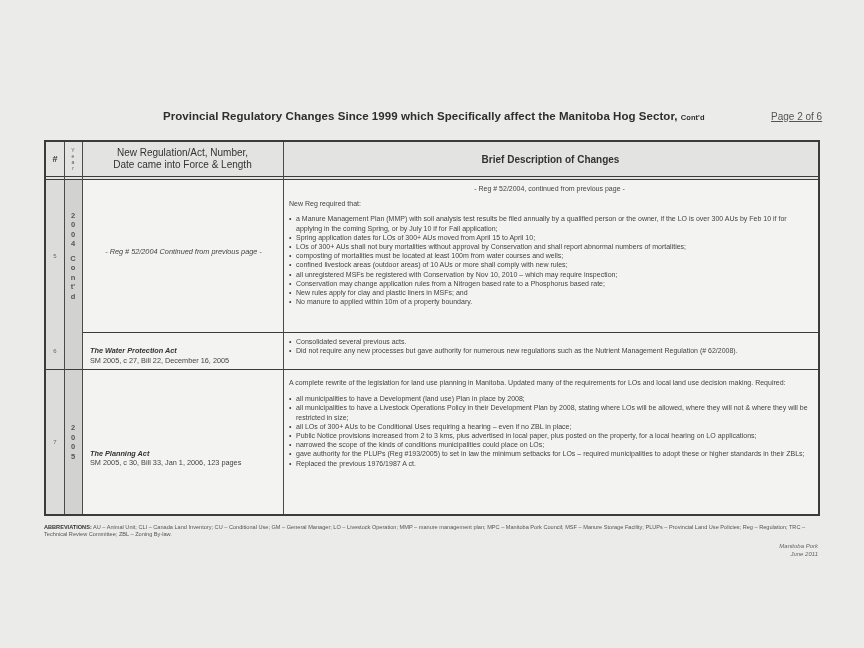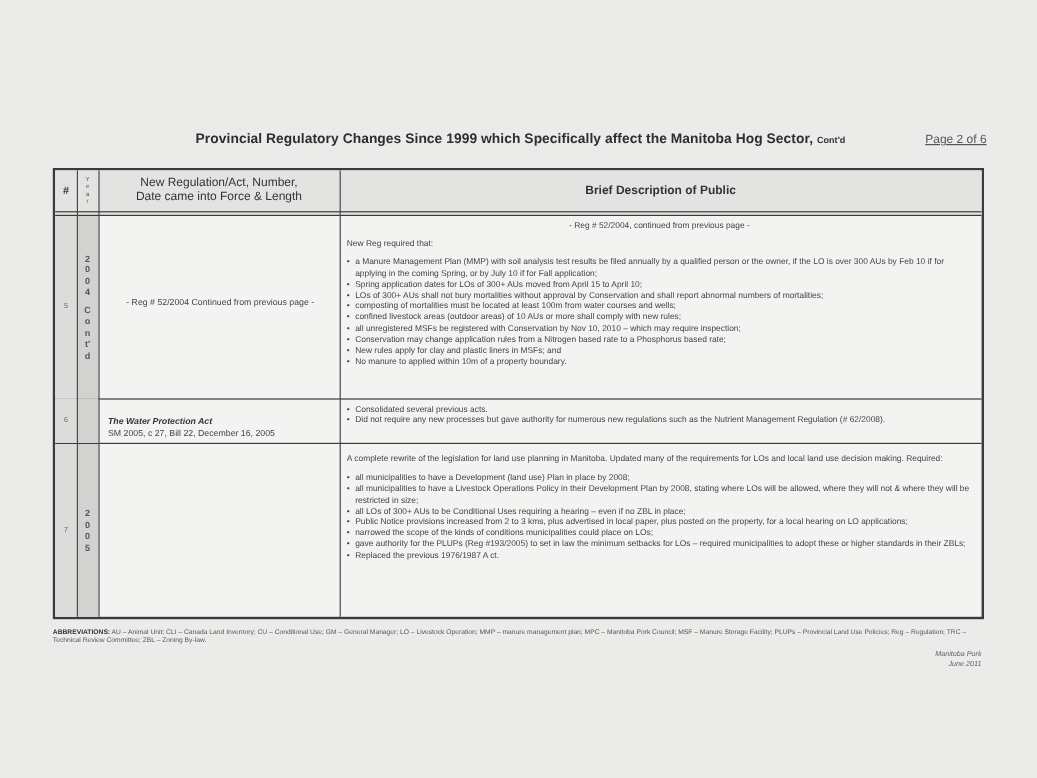--- a/index.html
+++ b/index.html
@@ -71,39 +71,39 @@
 <div class="tbl">
   <div class="hdr">
     <div class="hcell num">#</div>
     <div class="hcell year">
       <span>Y</span>
       <span>e</span>
       <span>a</span>
       <span>r</span>
     </div>
     <div class="hcell reg" style="padding:0 30px;box-sizing:border-box;">New Regulation/Act, Number, Date came into Force &amp; Length</div>
-    <div class="hcell desc">Brief Description of Public</div>
+    <div class="hcell desc">Brief Description of Changes</div>
   </div>
 
   <div class="row" style="top:38px;height:152px;">
     <div class="c-num">5</div>
     <div class="c-year">
       <span>2</span>
       <span>0</span>
       <span>0</span>
       <span>4</span>
       <span class="gap"></span>
       <span>C</span>
       <span>o</span>
       <span>n</span>
       <span>t'</span>
       <span>d</span>
     </div>
     <div class="c-reg">
-      <div class="center" style="margin-bottom:9px;">- Reg # 52/2004 Continued from previous page -</div>
+      <div class="center" style="margin-bottom:9px;font-style:italic;">- Reg # 52/2004 Continued from previous page -</div>
     </div>
     <div class="c-desc">
       <div class="center">- Reg # 52/2004, continued from previous page -</div>
       <div style="height:6px"></div>
       <div>New Reg required that:</div>
       <div style="height:6px"></div>
       <ul>
         <li>a Manure Management Plan (MMP) with soil analysis test results be filed annually by a qualified person or the owner, if the LO is over 300 AUs by Feb 10 if for applying in the coming Spring, or by July 10 if for Fall application;</li>
         <li>Spring application dates for LOs of 300+ AUs moved from April 15 to April 10;</li>
         <li>LOs of 300+ AUs shall not bury mortalities without approval by Conservation and shall report abnormal numbers of mortalities;</li>
@@ -133,20 +133,24 @@
   </div>
 
   <div class="row last" style="top:228px;bottom:0;">
     <div class="c-num">7</div>
     <div class="c-year">
       <span>2</span>
       <span>0</span>
       <span>0</span>
       <span>5</span>
     </div>
+    <div class="c-reg" style="padding-top:22px;">
+      <div class="bi">The Planning Act</div>
+      <div>SM 2005,  c 30,  Bill 33,  Jan 1, 2006,  123 pages</div>
+    </div>
     <div class="c-desc" style="padding-top:8px;">
       <div>A complete rewrite of the legislation for land use planning in Manitoba. Updated many of the requirements for LOs and local land use decision making. Required:</div>
       <div class="sp"></div>
       <ul>
         <li>all municipalities to have a Development (land use) Plan in place by 2008;</li>
         <li>all municipalities to have a Livestock Operations Policy in their Development Plan by 2008, stating where LOs will be allowed, where they will not &amp; where they will be restricted in size;</li>
         <li>all LOs of 300+ AUs to be Conditional Uses requiring a hearing – even if no ZBL in place;</li>
         <li>Public Notice provisions increased from 2 to 3 kms, plus advertised in local paper, plus posted on the property, for a local hearing on LO applications;</li>
         <li>narrowed the scope of the kinds of conditions municipalities could place on LOs;</li>
         <li>gave authority for the PLUPs (Reg #193/2005) to set in law the minimum setbacks for LOs – required municipalities to adopt these or higher standards in their ZBLs;</li>

